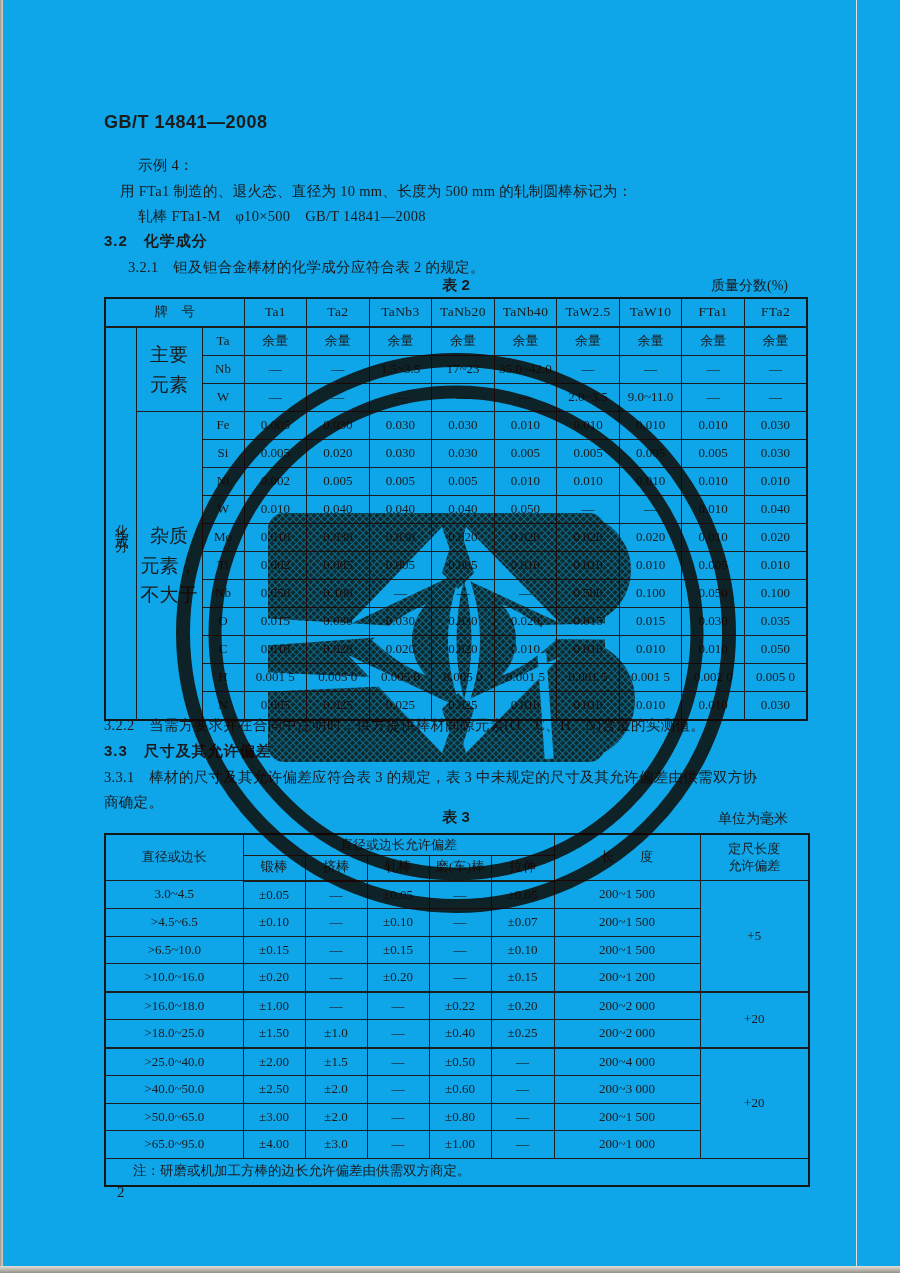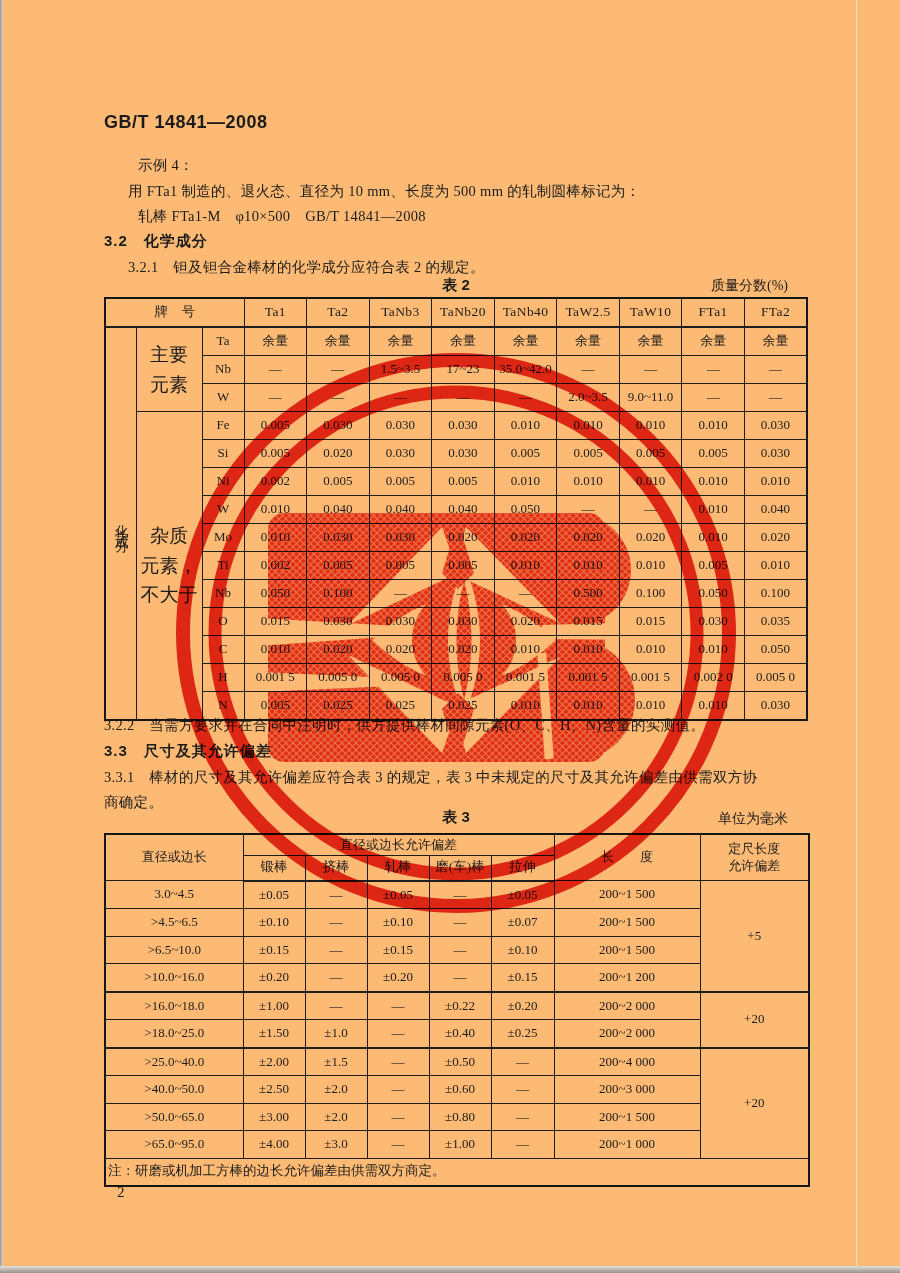--- a/index.html
+++ b/index.html
@@ -1,18 +1,18 @@
 <!DOCTYPE html>
 <html style="--wm-red: #dd2317; --wm-fill: #e1301f;"><head>
 <meta charset="utf-8">
 <style>
   html,body{margin:0;padding:0;background:#e8e6e1;}
   #page{
     position:relative;width:900px;height:1273px;margin:0 auto;
-    background:#fdba74;overflow:hidden;
+    background:#0ea5e9;overflow:hidden;
     font-family:"Liberation Serif","DejaVu Serif",serif;
     color:#1b1b1b;
   }
   .abs{position:absolute;}
   .std-no{font-family:"Liberation Sans","DejaVu Sans",sans-serif;font-weight:bold;font-size:18px;letter-spacing:.5px;}
   .body-line{font-size:14.5px;letter-spacing:.3px;white-space:nowrap;}
   .sec-head{font-family:"Liberation Sans","DejaVu Sans",sans-serif;font-weight:bold;font-size:15px;letter-spacing:1px;white-space:nowrap;}
   .caption{font-family:"Liberation Sans","DejaVu Sans",sans-serif;font-weight:bold;font-size:15px;text-align:center;width:704px;left:104px;}
   .unit-note{font-size:14px;text-align:right;width:130px;}
   table{border-collapse:collapse;table-layout:fixed;background:transparent;}
@@ -24,40 +24,40 @@
   .t2-head th{height:28px;font-size:13.5px;}
   .outer{border:2.2px solid #161616;}
   .hsep td,.hsep th{border-bottom-width:2px;}
   .vlabel{writing-mode:vertical-rl;text-orientation:upright;letter-spacing:5px;font-size:13.5px;}
   .glabel{font-size:19px;line-height:1.55;font-family:Liberation Serif, serif;}
   .brand{letter-spacing:.4px;}
   .grp-top td{border-top-width:2.2px;margin-top:8px;}
   #table3 .h1{height:21px;font-size:13.5px;}
   #table3 .h2 th{height:24px;font-size:13.5px;}
   #table3 td{height:26.5px;}
-  .note-cell{text-align:left;padding-left:2px;font-size:13.5px;height:23px;}
+  .note-cell{text-align:left;padding-left:27px;font-size:13.5px;height:23px;}
   .pageno{font-size:15px;}
   
   .edge-l{left:0;top:0;width:3px;height:1273px;background:linear-gradient(90deg,#9b978f,#d9d6cf);}
   .edge-b{left:0;top:1266px;width:900px;height:7px;background:linear-gradient(180deg,#e4e1da,#96928a);}
   .edge-r{left:856px;top:0;width:1px;height:1273px;background:#e3e0d9;}
   #watermark{pointer-events:none;mix-blend-mode:multiply;opacity:.92;}
 </style>
 </head>
 <body>
 
 <div id="page">
 
   <div class="abs edge-l"></div>
   <div class="abs edge-r"></div>
 
   <div class="abs std-no" style="left:104px;top:112px;">GB/T 14841—2008</div>
 
   <div class="abs body-line" style="left:138px;top:156px;">示例 4：</div>
-  <div class="abs body-line" style="left:128px;top:182px;">用 FTa1 制造的、退火态、直径为 10 mm、长度为 500 mm 的轧制圆棒标记为：</div>
+  <div class="abs body-line" style="left:120px;top:182px;">用 FTa1 制造的、退火态、直径为 10 mm、长度为 500 mm 的轧制圆棒标记为：</div>
   <div class="abs body-line" style="left:138px;top:207px;">轧棒 FTa1-M　φ10×500　GB/T 14841—2008</div>
 
   <div class="abs sec-head" style="left:104px;top:232px;">3.2　化学成分</div>
   <div class="abs body-line" style="left:104px;top:258px;margin-left:24px;">3.2.1　钽及钽合金棒材的化学成分应符合表 2 的规定。</div>
 
   <div class="abs caption" style="top:276px;">表 2</div>
   <div class="abs unit-note" style="left:658px;top:277px;">质量分数(%)</div>
 
   <table id="table2" class="abs outer" style="left:104px;top:297px;">
     <colgroup>

